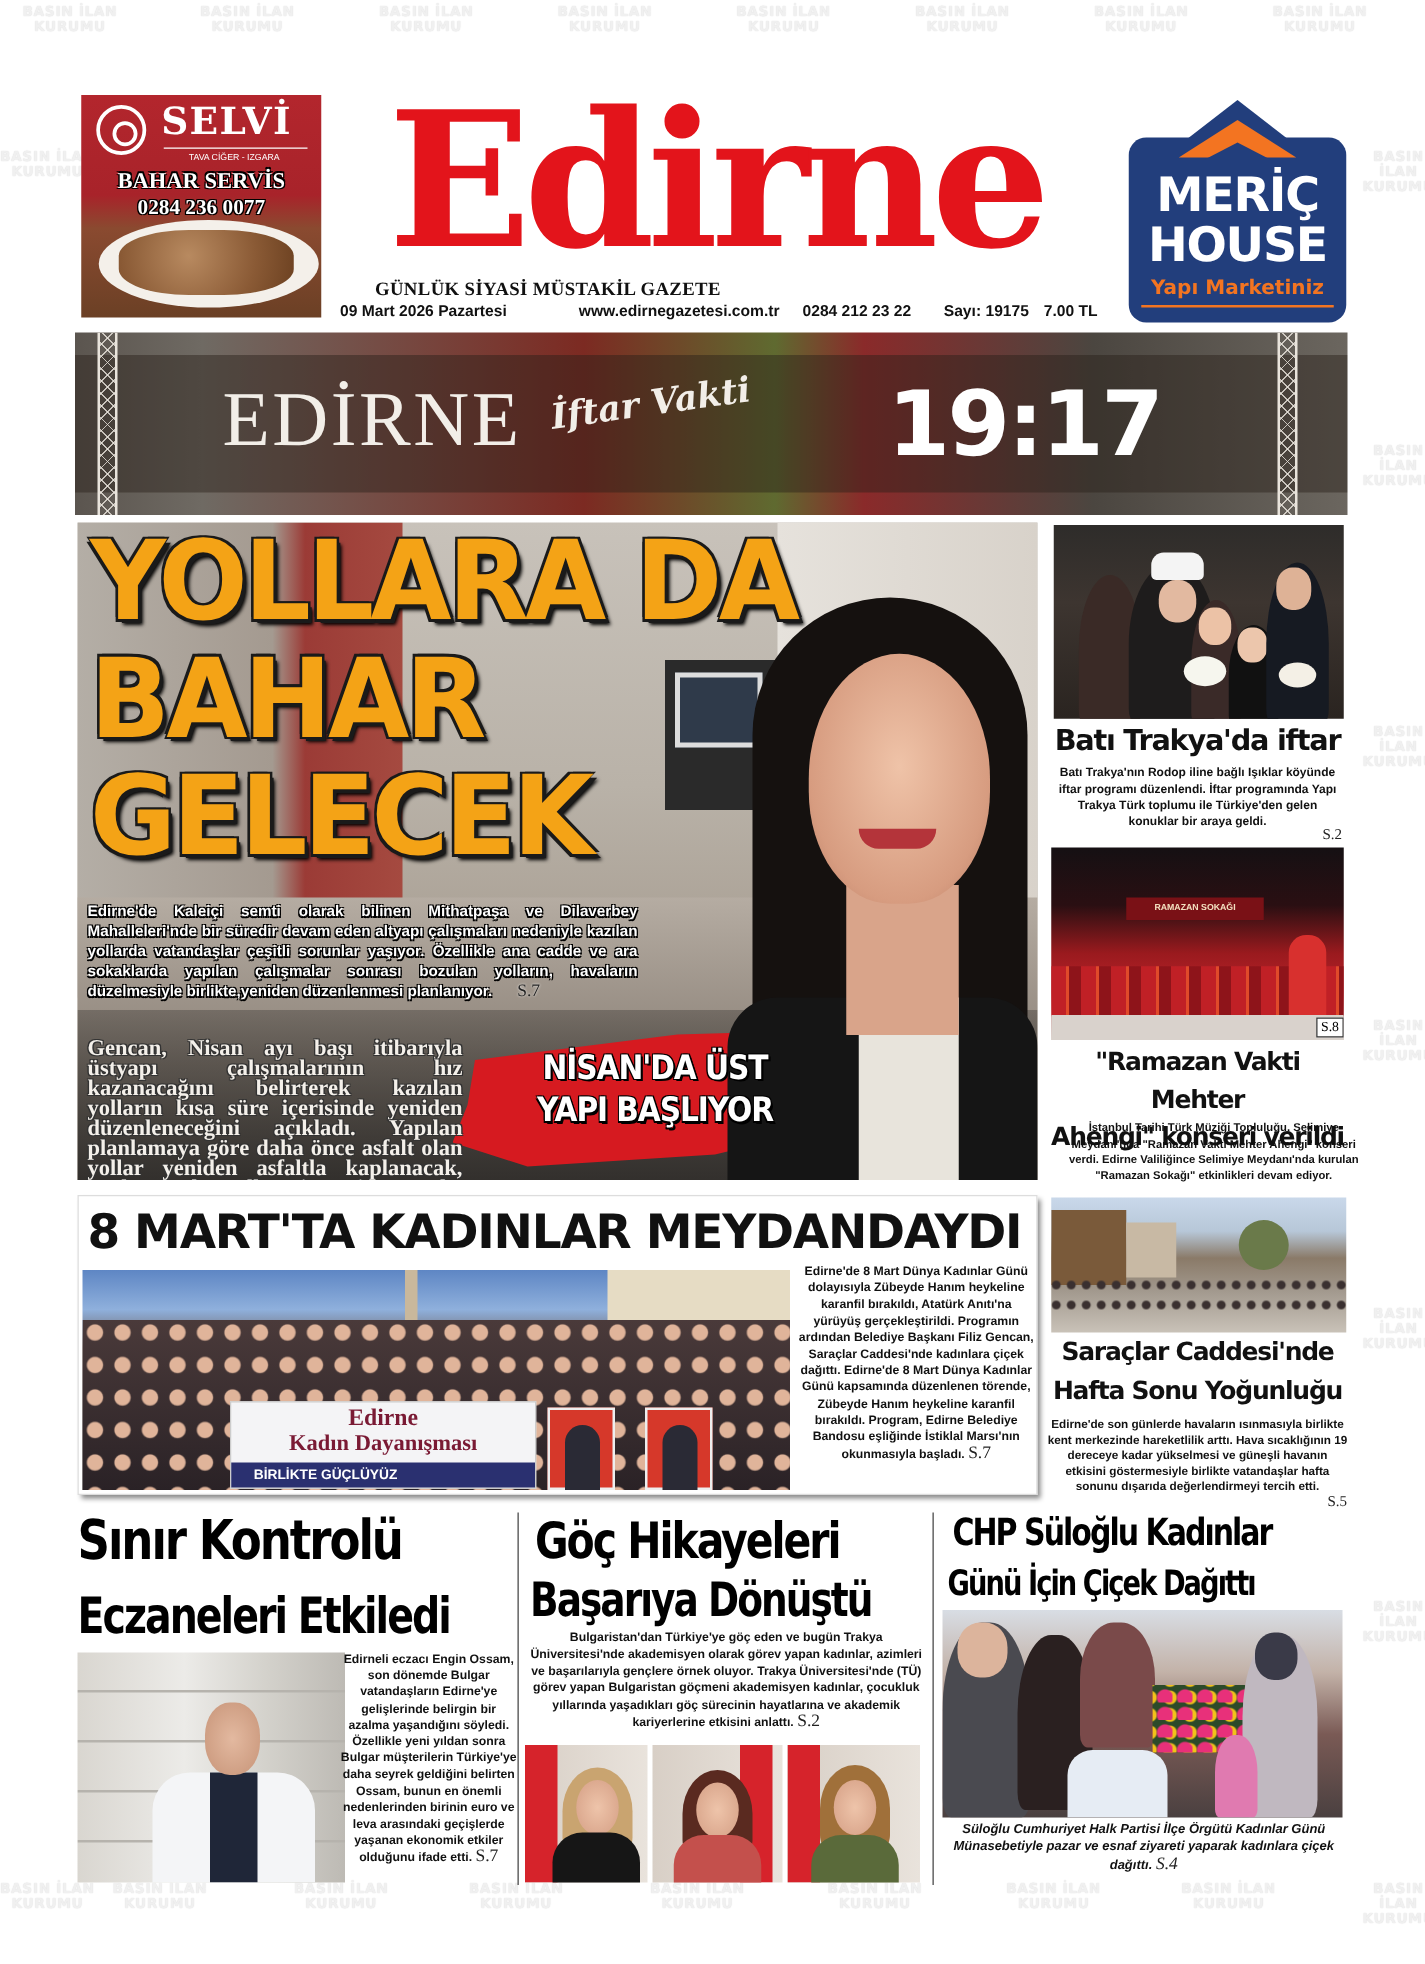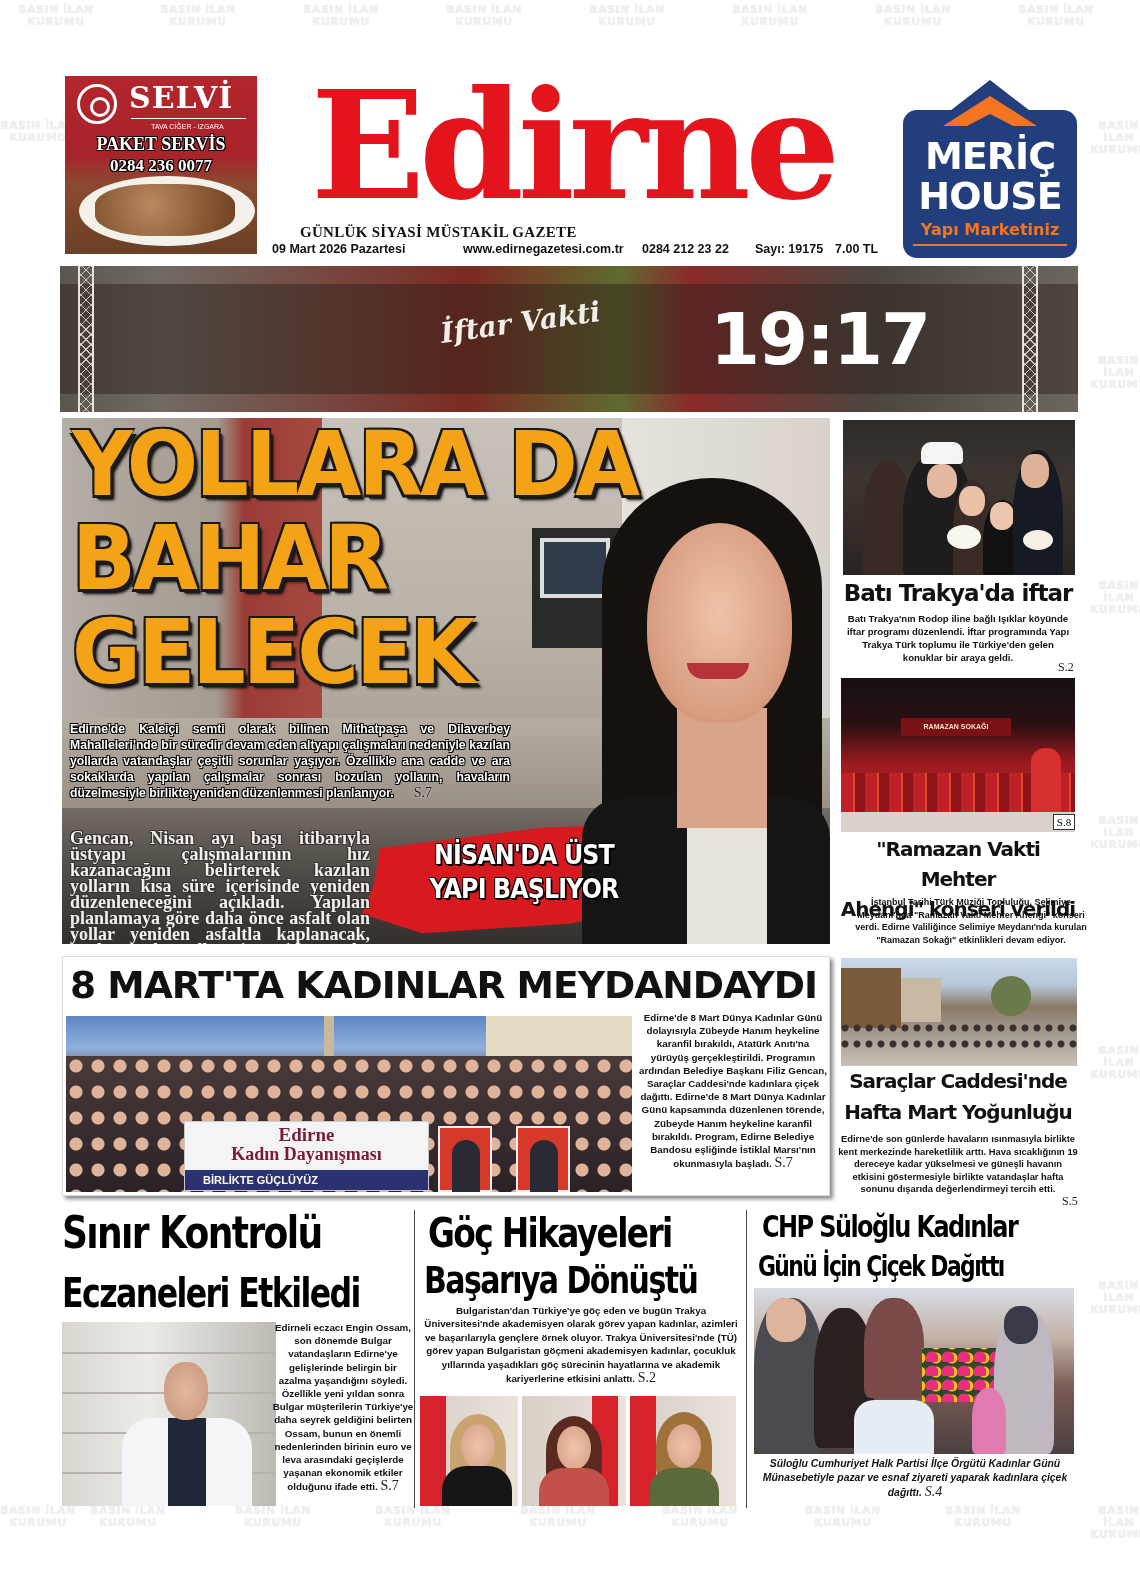--- a/index.html
+++ b/index.html
@@ -233,21 +233,21 @@
     <div>KURUMU</div>
   </div>
 
 <div class="abs ad-selvi">
   <div class="plate"></div>
   <div class="food"></div>
   <div class="logo"></div>
   <div class="brand">SELVİ</div>
   <div class="rule"></div>
   <div class="sub">TAVA CİĞER - IZGARA</div>
-  <div class="paket">PAKET SERVİS</div>
+  <div class="paket">BAHAR SERVİS</div>
   <div class="phone">0284 236 0077</div>
 </div>
 
 <div class="abs masthead">Edirne</div>
 <div class="abs tagline">GÜNLÜK SİYASİ MÜSTAKİL GAZETE</div>
 <div class="abs infoline">
   <span style="left:0;">09 Mart 2026 Pazartesi</span>
   <span style="left:191px;">www.edirnegazetesi.com.tr</span>
   <span style="left:370px;">0284 212 23 22</span>
   <span style="left:483px;">Sayı: 19175</span>
@@ -262,20 +262,21 @@
   <div class="t1">MERİÇ</div>
   <div class="t2">HOUSE</div>
   <div class="t3">Yapı Marketiniz</div>
   <div class="line"></div>
 </div>
 
 <div class="abs iftar">
   <div class="band"></div>
   <div class="pattern" style="left:18px;"></div>
   <div class="pattern" style="left:962px;"></div>
+  <div class="city">EDİRNE</div>
   <div class="sub">İftar Vakti</div>
   <div class="time">19:17</div>
 </div>
 
 <div class="abs lead">
   <div class="bldg-l"></div>
   <div class="bldg-r"></div>
   <div class="street"></div>
   <div class="excavator">
       <div class="cab"></div>
@@ -357,21 +358,21 @@
 </div>
 
 <div class="side-photo photo-sarac">
   <div style="position:absolute;left:0;top:10px;width:60px;height:60px;background:#7a5a3a;"></div>
   <div style="position:absolute;left:60px;top:20px;width:40px;height:44px;background:#c8b9a4;"></div>
   <div style="position:absolute;left:150px;top:18px;width:40px;height:40px;background:#6a7a4a;border-radius:50%;"></div>
   <div style="position:absolute;left:0;top:64px;width:236px;height:30px;background:radial-gradient(circle at 4px 6px,#3a3030 3px,transparent 4px) 0 0/12px 16px;"></div>
 </div>
 <div class="side-h" style="left:836px;top:1066px;width:244px;font-size:20px;line-height:31px;">
   <div>Saraçlar Caddesi'nde</div>
-  <div>Hafta Mart Yoğunluğu</div>
+  <div>Hafta Sonu Yoğunluğu</div>
 </div>
 <div class="side-p" style="left:838px;top:1133px;width:240px;font-size:9.4px;line-height:12.6px;">Edirne'de son günlerde havaların ısınmasıyla birlikte kent merkezinde hareketlilik arttı. Hava sıcaklığının 19 dereceye kadar yükselmesi ve güneşli havanın etkisini göstermesiyle birlikte vatandaşlar hafta sonunu dışarıda değerlendirmeyi tercih etti.</div>
 <div class="ref-abs" style="left:1062px;top:1194px;">S.5</div>
 
 <div class="vrule" style="left:414px;top:1210px;height:298px;"></div>
 <div class="vrule" style="left:746px;top:1210px;height:298px;"></div>
 
 <div class="bot-h" style="left:62px;top:1204px;font-size:44px;line-height:58px;transform:scaleX(0.82);">Sınır Kontrolü</div>
 <div class="bot-h" style="left:62px;top:1264px;font-size:40px;line-height:58px;transform:scaleX(0.79);">Eczaneleri Etkiledi</div>
 <div class="abs pharm-photo">

